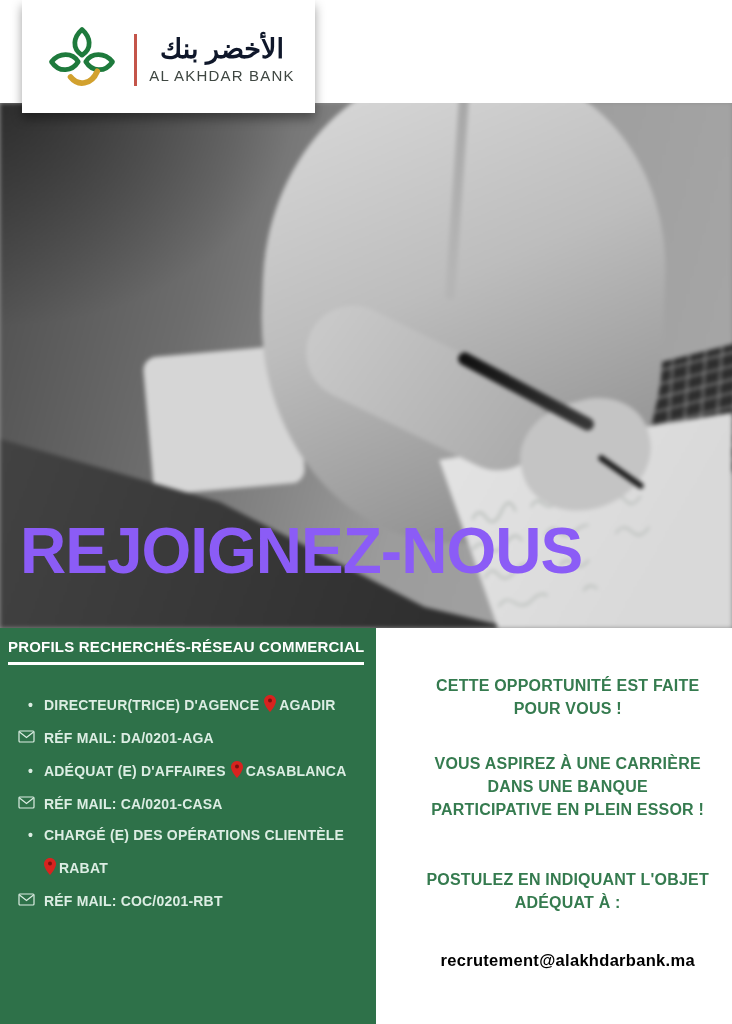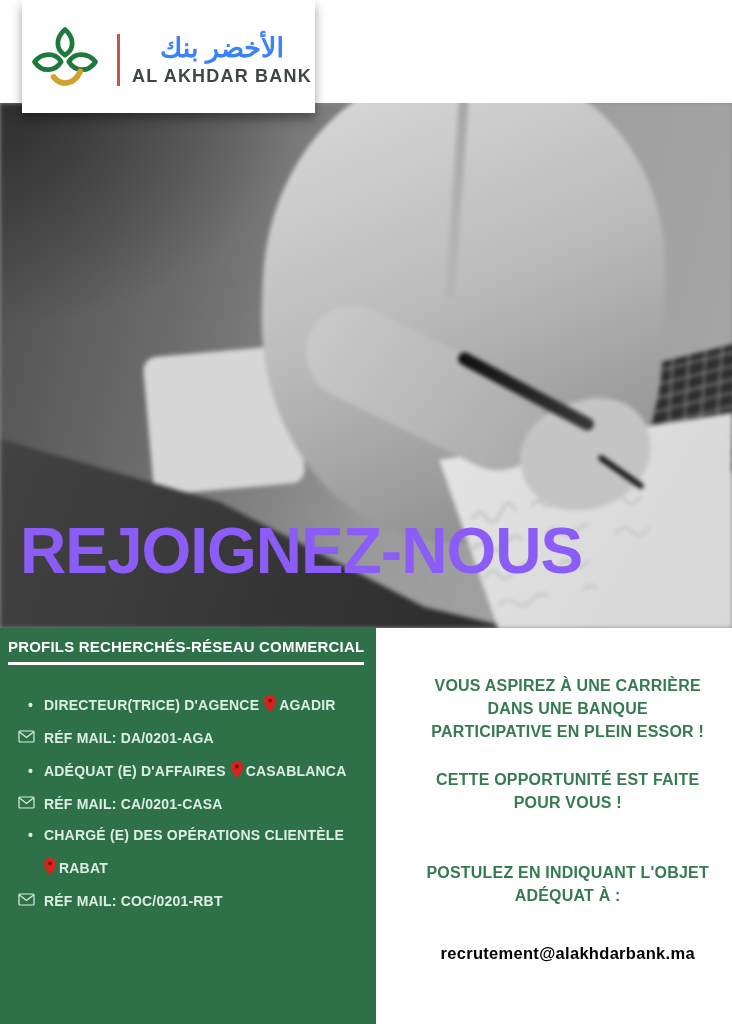--- a/index.html
+++ b/index.html
@@ -14,22 +14,22 @@
     display:flex;align-items:center;justify-content:center;
     color:#f2f7f3;font-weight:bold;font-size:15px;letter-spacing:2.6px;white-space:nowrap;
   }
   .logo-card{
     position:absolute;top:0;left:22px;width:293px;height:113px;background:#ffffff;
     box-shadow:0 6px 10px rgba(0,0,0,.38);z-index:6;
     display:flex;align-items:center;justify-content:center;gap:12px;box-sizing:border-box;padding-top:6px;
   }
   .logo-sep{width:3px;height:52px;background:#C4554A;}
   .logo-text{display:flex;flex-direction:column;align-items:center;line-height:1;}
-  .logo-ar{font-size:27px;font-weight:bold;color:#3b82f6;direction:rtl;letter-spacing:0;}
-  .logo-en{font-size:18px;font-weight:bold;color:#3F4742;letter-spacing:1.2px;margin-top:5px;white-space:nowrap;}
+  .logo-ar{font-size:27px;font-weight:bold;color:#0f172a;direction:rtl;letter-spacing:0;}
+  .logo-en{font-size:15px;font-weight:normal;color:#3F4742;letter-spacing:1.2px;margin-top:5px;white-space:nowrap;}
   
   .photo{position:absolute;top:103px;left:0;width:732px;height:525px;overflow:hidden;background:#8f8f8f;}
   .photo-art{position:absolute;inset:0;filter:blur(2px);}
   .photo-art>*{position:absolute;}
   .ph-bg{inset:0;background:linear-gradient(105deg,#4c4c4c 0%,#6d6d6d 28%,#9c9c9c 58%,#a8a8a8 100%);}
   .ph-vignette{inset:0;background:radial-gradient(420px 320px at 0% 0%,rgba(20,20,20,.55),transparent 70%);}
   .ph-chair{left:148px;top:248px;width:152px;height:138px;background:#d6d6d6;border-radius:14px;transform:rotate(-5deg);}
   .ph-laptop{left:548px;top:258px;width:250px;height:126px;transform:rotate(-14deg) skewX(-18deg);
     background-color:#2e2e2e;
     background-image:repeating-linear-gradient(90deg,rgba(150,150,150,.75) 0 2px,transparent 2px 17px),
@@ -201,20 +201,20 @@
                 <path d="M1.5 2 L8.5 7.5 L15.5 2" stroke="#DCEDE3" stroke-width="1.2"></path>
               </svg>
           </span>
           <span>RÉF MAIL: COC/0201-RBT</span>
         </div>
 
       </div>
     </div>
 
     <div class="panel-white">
+      <p class="pitch p2">CETTE OPPORTUNITÉ EST FAITE POUR VOUS !</p>
       <p class="pitch p1">VOUS ASPIREZ À UNE CARRIÈRE DANS UNE BANQUE PARTICIPATIVE EN PLEIN ESSOR !</p>
-      <p class="pitch p2">CETTE OPPORTUNITÉ EST FAITE POUR VOUS !</p>
       <p class="pitch p3">POSTULEZ EN INDIQUANT L'OBJET ADÉQUAT À :</p>
       <span class="email">recrutement@alakhdarbank.ma</span>
     </div>
 
   </div>
 </div>
 
 </body></html>

